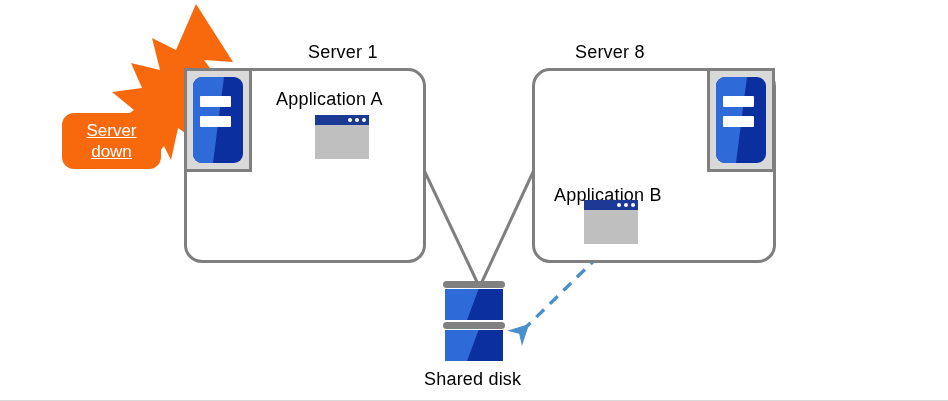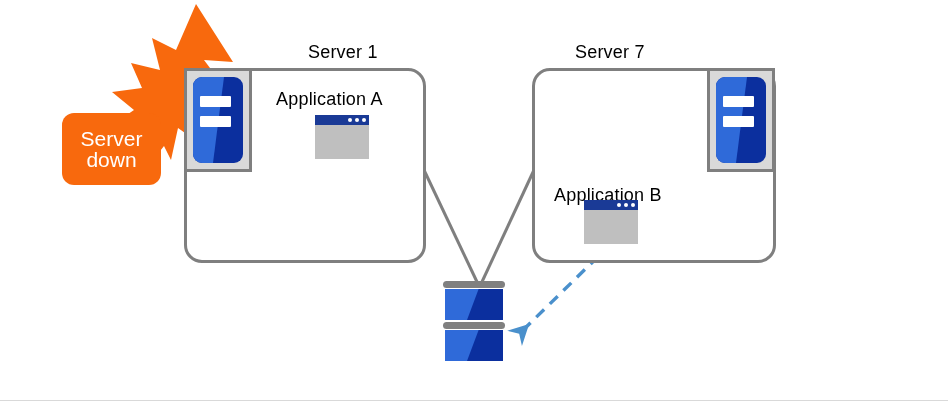--- a/index.html
+++ b/index.html
@@ -41,31 +41,32 @@
   #appA-title    { left: 276px; top: 90px; }
   #appB-title    { left: 554px; top: 186px; }
   #disk-title    { left: 424px; top: 370px; }
 
   
   #server-down-badge {
     position: absolute;
     left: 62px;
     top: 113px;
     width: 99px;
-    height: 72px;
+    height: 56px;
     background: #f8690d;
     border-radius: 12px;
     color: #ffffff;
-    font-size: 21px;
+    font-size: 17px;
     line-height: 21px;
     display: flex;
     flex-direction: column;
     align-items: center;
     justify-content: center;
     text-align: center;
+    text-decoration: underline;
   }
 
   
   .server-box {
     position: absolute;
     box-sizing: border-box;
     border: 3px solid #7f7f7f;
     border-radius: 18px;
     background: #ffffff;
   }
@@ -233,21 +234,21 @@
   <div class="lbl" id="appA-title">Application A</div>
 
   <div class="appwin" id="appA-window">
     <div class="titlebar">
       <span class="dot"></span>
       <span class="dot"></span>
       <span class="dot"></span>
     </div>
   </div>
 
-  <div class="lbl" id="server2-title">Server 7</div>
+  <div class="lbl" id="server2-title">Server 8</div>
 
   <div class="server-box" id="server2-box"></div>
 
   <div class="machine-icon" id="server2-machine-icon">
     <div class="body">
       <div class="bar b1"></div>
       <div class="bar b2"></div>
     </div>
   </div>
 
@@ -262,14 +263,15 @@
   </div>
 
   <div id="shared-disk">
     <div class="platter-cap"></div>
     <div class="platter-body"></div>
     <div class="gap"></div>
     <div class="platter-cap"></div>
     <div class="platter-body"></div>
   </div>
 
+  <div class="lbl" id="disk-title">Shared disk</div>
 
 </div>
 
 </body></html>

